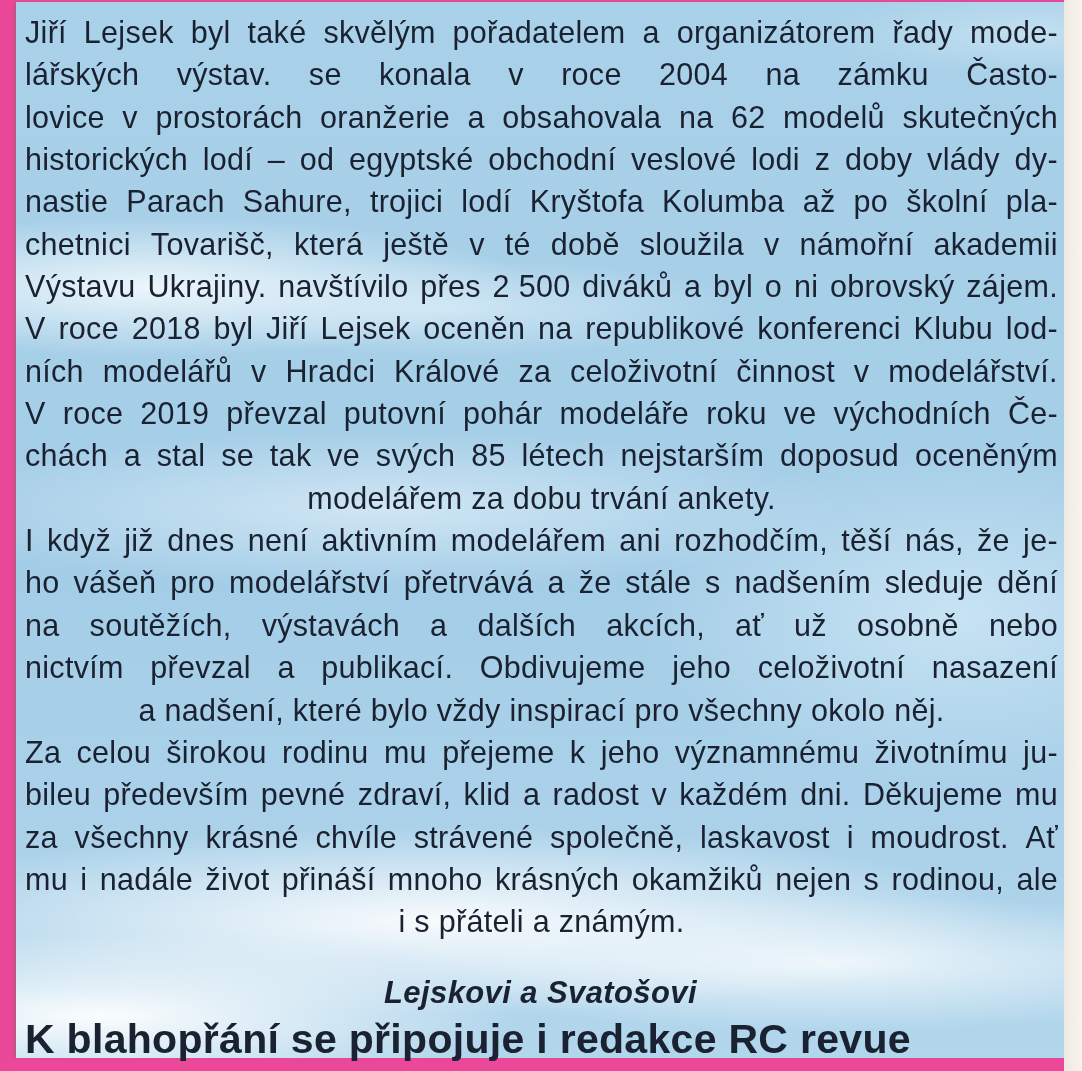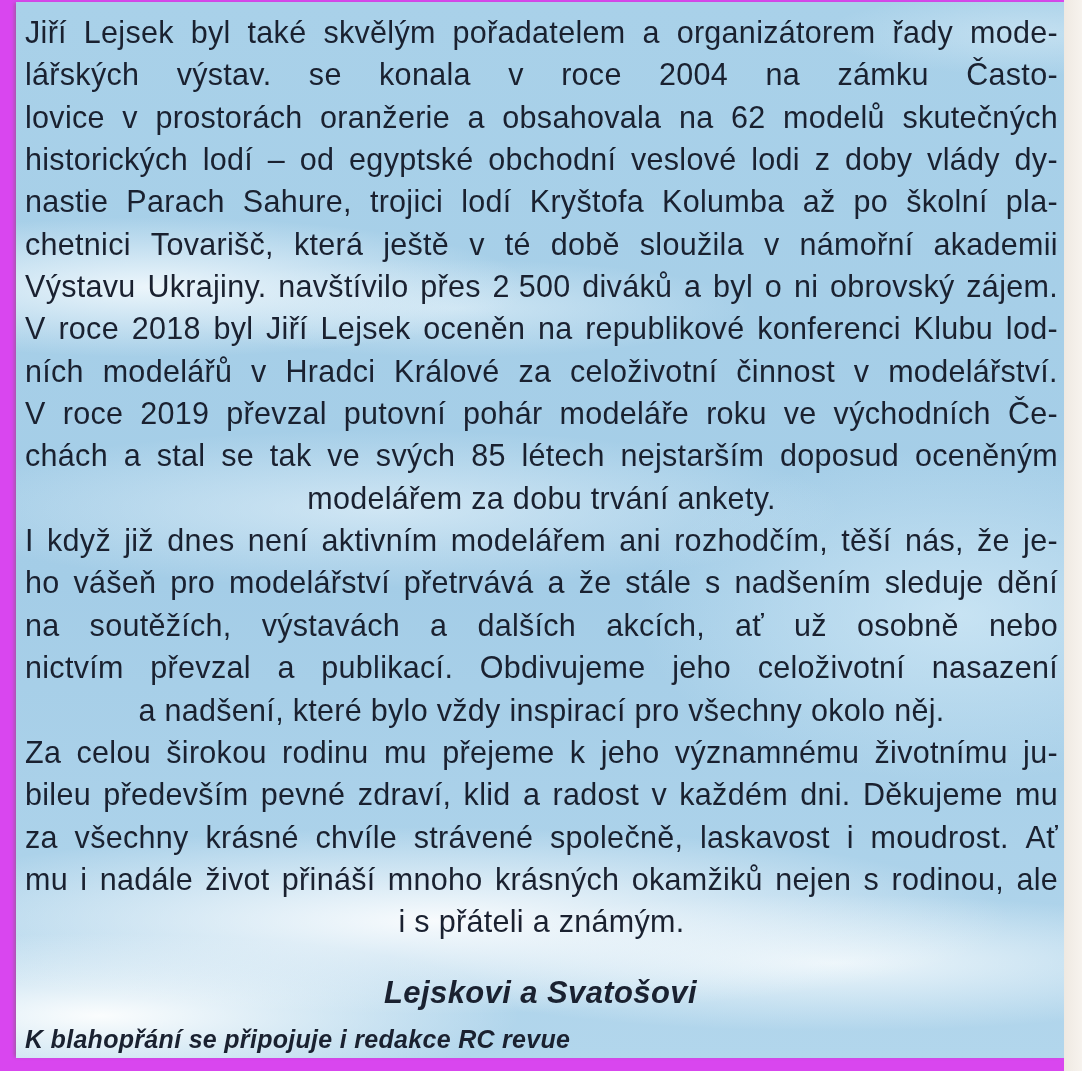--- a/index.html
+++ b/index.html
@@ -3,21 +3,21 @@
 <meta charset="utf-8">
 <style>
   html,body{margin:0;padding:0;}
   body{
     font-family:"Liberation Sans","DejaVu Sans",sans-serif;
     background:#e9e7e4;
   }
   .page{
     position:relative;
     width:1082px;height:1071px;
-    background:#d946ef;
+    background:#ec4899;
     overflow:hidden;
   }
   
   .sky{
     position:absolute;left:16px;top:2px;
     width:1048px;height:1056px;
     background:
       radial-gradient(ellipse 540px 100px at 13% 27%, rgba(242,249,253,.92), rgba(242,249,253,0) 70%),
       radial-gradient(ellipse 420px 70px at 42% 29%, rgba(235,246,252,.55), rgba(235,246,252,0) 70%),
       radial-gradient(ellipse 640px 110px at 35% 48%, rgba(236,246,252,.6), rgba(236,246,252,0) 72%),
@@ -47,23 +47,22 @@
     flex-wrap:nowrap;overflow:hidden;
   }
   .plain{text-align:center;}
   .sig{
     margin-top:29px;height:42px;line-height:42px;
     font-size:31px;font-weight:bold;font-style:italic;
     text-align:center;letter-spacing:.4px;padding-right:2px;
   }
   .footer-line{
     margin-top:4px;height:42px;line-height:42px;
-    font-size:25px;font-weight:bold;letter-spacing:.3px;
+    font-size:41px;font-weight:bold;letter-spacing:.3px;
     text-align:left;
-    font-style:italic;
   }
 </style>
 </head>
 <body>
 
 <div class="page">
   <div class="sky"></div>
   <div class="right-strip"></div>
 
   <div class="textcol">

